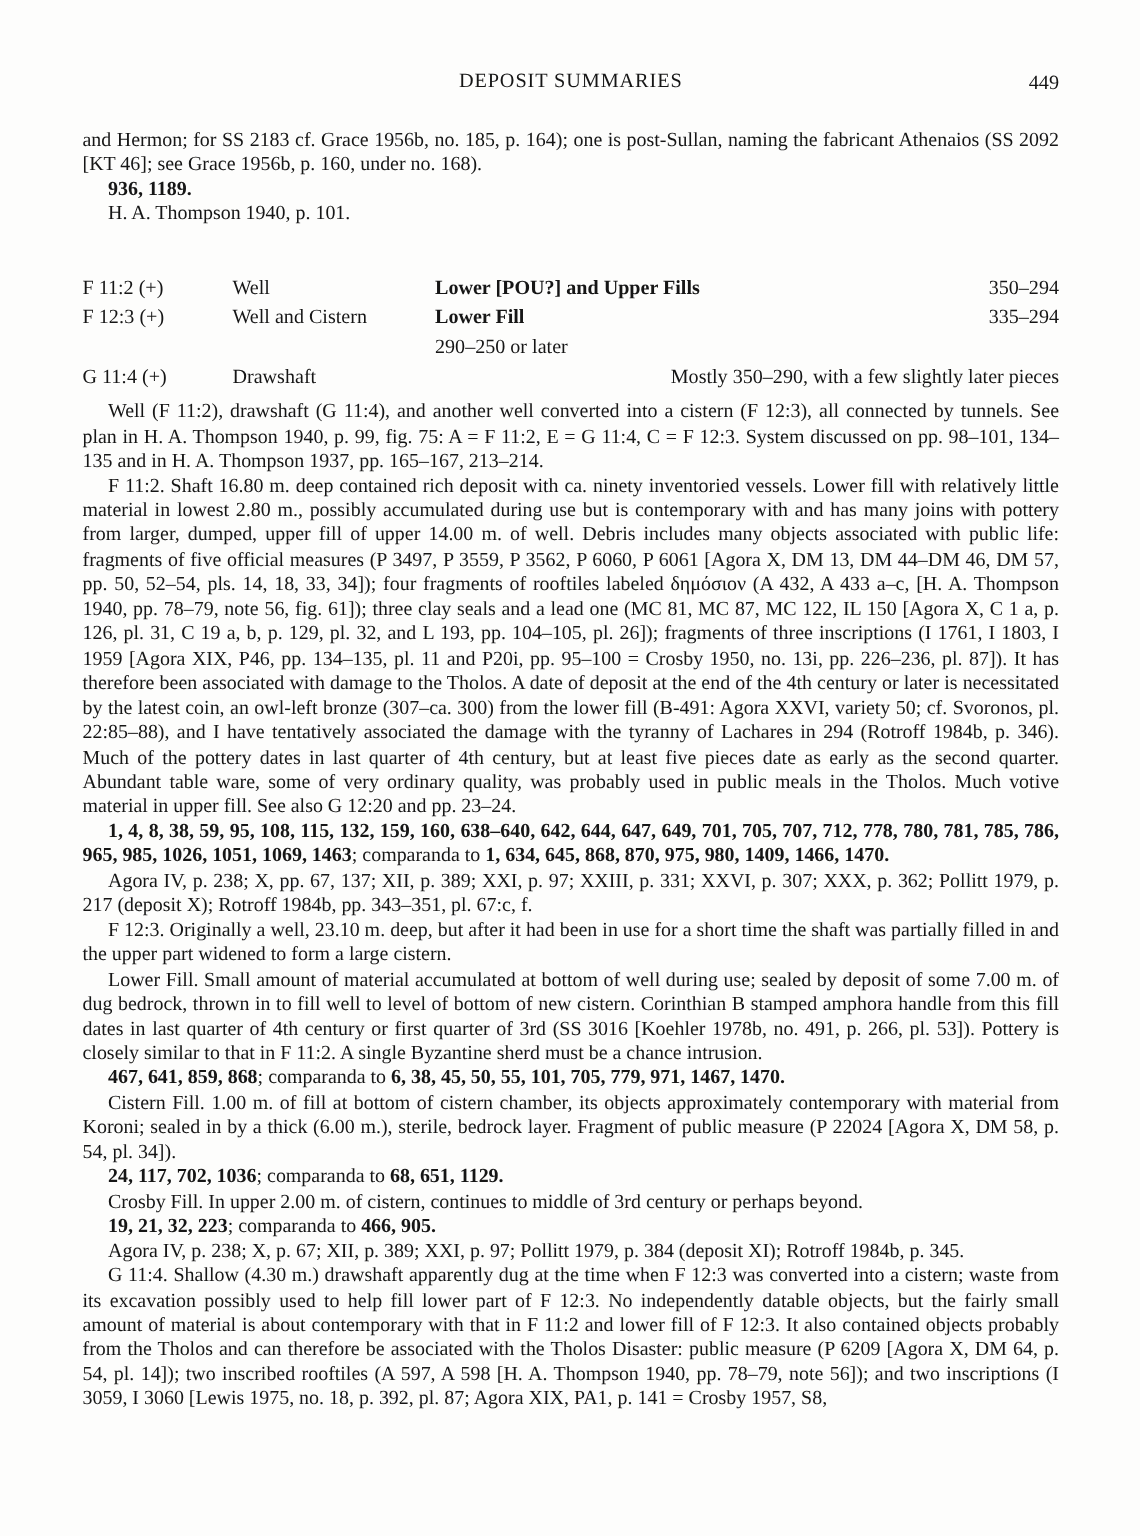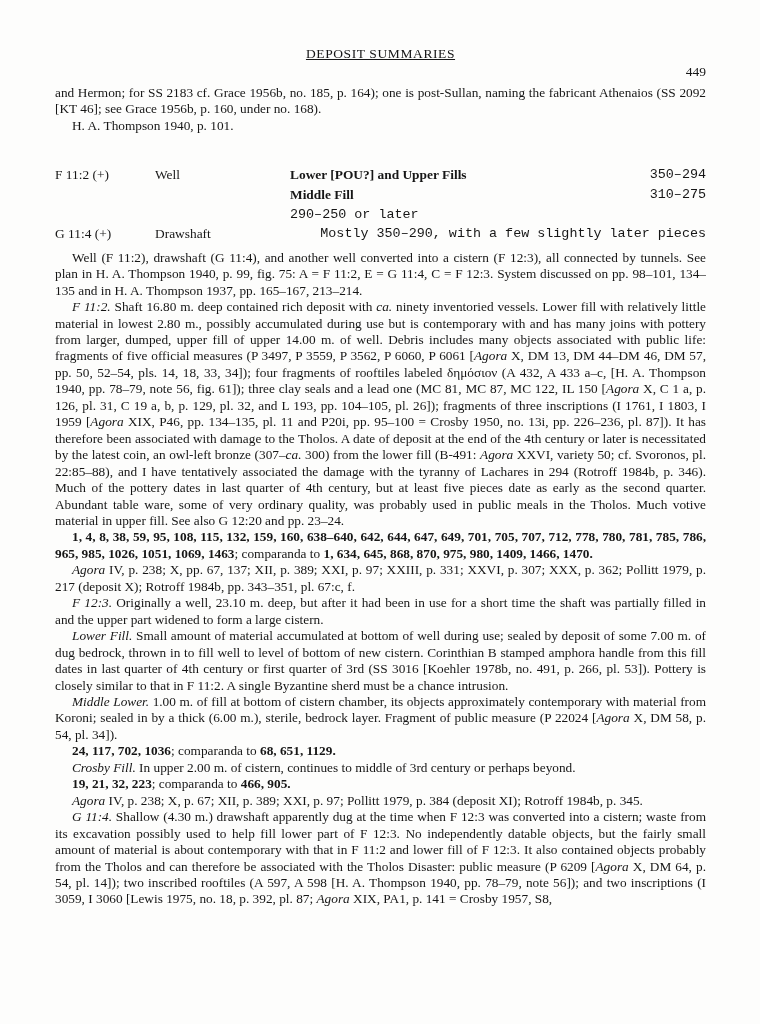--- a/index.html
+++ b/index.html
@@ -19,75 +19,75 @@
     position: relative;
     height: 17px;
     margin-bottom: 23px;
     font-size: 13.5px;
     line-height: 17px;
   }
   .running-head .title {
     position: absolute; left: 0; right: 0;
     text-align: center;
     letter-spacing: 0.6px;
-    text-decoration: underline;
   }
   .running-head .pagenum {
-    position: absolute; right: 0; top: 18px;
+    position: absolute; right: 0; top: 1px;
   }
   .textblock p.para {
     margin: 0;
     font-size: 13.3px;
     line-height: 16.45px;
     text-align: justify;
   }
   .textblock p.para.indent { text-indent: 17px; }
-  .it { font-style: italic; }
+  .it { }
   .bd { font-weight: bold; }
   .deposit-table {
     margin-top: 31px;
     margin-bottom: 6px;
   }
   .trow {
     display: flex;
     font-size: 13.4px;
     line-height: 19.6px;
   }
   .tc-code { flex: none; width: 100px; }
   .tc-type { flex: none; width: 135px; font-family: Liberation Serif, serif; }
   .tc-fill { flex: 1 1 auto; font-weight: bold; }
-  .tc-date { flex: none; white-space: nowrap; font-family: Liberation Mono, monospace; }
+  .tc-date { flex: none; white-space: nowrap; }
 </style>
 </head>
 <body>
 
 <div class="page">
 
   <div class="running-head">
     <span class="title">DEPOSIT SUMMARIES</span>
     <span class="pagenum">449</span>
   </div>
 
   <div class="textblock">
       <p class="para"><span>and Hermon; for SS 2183 cf. Grace 1956b, no. 185, p. 164); one is post-Sullan, naming the fabricant Athenaios (SS 2092 [KT 46]; see Grace 1956b, p. 160, under no. 168).</span></p>
+      <p class="para indent"><span class="bd">936, 1189.</span></p>
       <p class="para indent"><span>H. A. Thompson 1940, p. 101.</span></p>
     </div>
 
   <div class="deposit-table">
       <div class="trow">
         <span class="tc-code">F 11:2 (+)</span>
         <span class="tc-type">Well</span>
         <span class="tc-fill">Lower [POU?] and Upper Fills</span>
         <span class="tc-date">350–294</span>
       </div>
       <div class="trow">
-        <span class="tc-code"></span>
-        <span class="tc-type"></span>
-        <span class="tc-fill">Middle Fill</span>
-        <span class="tc-date">310–275</span>
+        <span class="tc-code">F 12:3 (+)</span>
+        <span class="tc-type">Well and Cistern</span>
+        <span class="tc-fill">Lower Fill</span>
+        <span class="tc-date">335–294</span>
       </div>
       <div class="trow">
         <span class="tc-code"></span>
         <span class="tc-type"></span>
         <span class="tc-date">290–250 or later</span>
       </div>
       <div class="trow">
         <span class="tc-code">G 11:4 (+)</span>
         <span class="tc-type">Drawshaft</span>
         <span class="tc-fill"></span>
@@ -95,21 +95,22 @@
       </div>
     </div>
 
   <div class="textblock">
       <p class="para indent"><span>Well (F 11:2), drawshaft (G 11:4), and another well converted into a cistern (F 12:3), all connected by tunnels. See plan in H. A. Thompson 1940, p. 99, fig. 75:  A = F 11:2, E = G 11:4, C = F 12:3.  System discussed on pp. 98–101, 134–135 and in H. A. Thompson 1937, pp. 165–167, 213–214.</span></p>
       <p class="para indent"><span class="it">F 11:2.</span><span>  Shaft 16.80 m. deep contained rich deposit with </span><span class="it">ca.</span><span> ninety inventoried vessels.  Lower fill with relatively little material in lowest 2.80 m., possibly accumulated during use but is contemporary with and has many joins with pottery from larger, dumped, upper fill of upper 14.00 m. of well.  Debris includes many objects associated with public life:  fragments of five official measures (P 3497, P 3559, P 3562, P 6060, P 6061 [</span><span class="it">Agora</span><span> X, DM 13, DM 44–DM 46, DM 57, pp. 50, 52–54, pls. 14, 18, 33, 34]); four fragments of rooftiles labeled δημόσιον (A 432, A 433 a–c, [H. A. Thompson 1940, pp. 78–79, note 56, fig. 61]); three clay seals and a lead one (MC 81, MC 87, MC 122, IL 150 [</span><span class="it">Agora</span><span> X, C 1 a, p. 126, pl. 31, C 19 a, b, p. 129, pl. 32, and L 193, pp. 104–105, pl. 26]); fragments of three inscriptions (I 1761, I 1803, I 1959 [</span><span class="it">Agora</span><span> XIX, P46, pp. 134–135, pl. 11 and P20i, pp. 95–100 = Crosby 1950, no. 13i, pp. 226–236, pl. 87]).  It has therefore been associated with damage to the Tholos.  A date of deposit at the end of the 4th century or later is necessitated by the latest coin, an owl-left bronze (307–</span><span class="it">ca.</span><span> 300) from the lower fill (B-491: </span><span class="it">Agora</span><span> XXVI, variety 50; cf. Svoronos, pl. 22:85–88), and I have tentatively associated the damage with the tyranny of Lachares in 294 (Rotroff 1984b, p. 346).  Much of the pottery dates in last quarter of 4th century, but at least five pieces date as early as the second quarter.  Abundant table ware, some of very ordinary quality, was probably used in public meals in the Tholos.  Much votive material in upper fill.  See also G 12:20 and pp. 23–24.</span></p>
       <p class="para indent"><span class="bd">1, 4, 8, 38, 59, 95, 108, 115, 132, 159, 160, 638–640, 642, 644, 647, 649, 701, 705, 707, 712, 778, 780, 781, 785, 786, 965, 985, 1026, 1051, 1069, 1463</span><span>; comparanda to </span><span class="bd">1, 634, 645, 868, 870, 975, 980, 1409, 1466, 1470.</span></p>
       <p class="para indent"><span class="it">Agora</span><span> IV, p. 238; X, pp. 67, 137; XII, p. 389; XXI, p. 97; XXIII, p. 331; XXVI, p. 307; XXX, p. 362; Pollitt 1979, p. 217 (deposit X); Rotroff 1984b, pp. 343–351, pl. 67:c, f.</span></p>
       <p class="para indent"><span class="it">F 12:3.</span><span>  Originally a well, 23.10 m. deep, but after it had been in use for a short time the shaft was partially filled in and the upper part widened to form a large cistern.</span></p>
       <p class="para indent"><span class="it">Lower Fill.</span><span> Small amount of material accumulated at bottom of well during use; sealed by deposit of some 7.00 m. of dug bedrock, thrown in to fill well to level of bottom of new cistern.  Corinthian B stamped amphora handle from this fill dates in last quarter of 4th century or first quarter of 3rd (SS 3016 [Koehler 1978b, no. 491, p. 266, pl. 53]).  Pottery is closely similar to that in F 11:2.  A single Byzantine sherd must be a chance intrusion.</span></p>
-      <p class="para indent"><span class="it">Middle Lower.</span><span>  1.00 m. of fill at bottom of cistern chamber, its objects approximately contemporary with material from Koroni; sealed in by a thick (6.00 m.), sterile, bedrock layer.  Fragment of public measure (P 22024 [</span><span class="it">Agora</span><span> X, DM 58, p. 54, pl. 34]).</span></p>
+      <p class="para indent"><span class="bd">467, 641, 859, 868</span><span>; comparanda to </span><span class="bd">6, 38, 45, 50, 55, 101, 705, 779, 971, 1467, 1470.</span></p>
+      <p class="para indent"><span class="it">Cistern Fill.</span><span>  1.00 m. of fill at bottom of cistern chamber, its objects approximately contemporary with material from Koroni; sealed in by a thick (6.00 m.), sterile, bedrock layer.  Fragment of public measure (P 22024 [</span><span class="it">Agora</span><span> X, DM 58, p. 54, pl. 34]).</span></p>
       <p class="para indent"><span class="bd">24, 117, 702, 1036</span><span>; comparanda to </span><span class="bd">68, 651, 1129.</span></p>
       <p class="para indent"><span class="it">Crosby Fill.</span><span> In upper 2.00 m. of cistern, continues to middle of 3rd century or perhaps beyond.</span></p>
       <p class="para indent"><span class="bd">19, 21, 32, 223</span><span>; comparanda to </span><span class="bd">466, 905.</span></p>
       <p class="para indent"><span class="it">Agora</span><span> IV, p. 238; X, p. 67; XII, p. 389; XXI, p. 97; Pollitt 1979, p. 384 (deposit XI); Rotroff 1984b, p. 345.</span></p>
       <p class="para indent"><span class="it">G 11:4.</span><span>  Shallow (4.30 m.)  drawshaft apparently dug at the time when F 12:3 was converted into a cistern; waste from its excavation possibly used to help fill lower part of F 12:3.  No independently datable objects, but the fairly small amount of material is about contemporary with that in F 11:2 and lower fill of F 12:3.  It also contained objects probably from the Tholos and can therefore be associated with the Tholos Disaster:  public measure (P 6209 [</span><span class="it">Agora</span><span> X, DM 64, p. 54, pl. 14]); two inscribed rooftiles (A 597, A 598 [H. A. Thompson 1940, pp. 78–79, note 56]); and two inscriptions (I 3059, I 3060 [Lewis 1975, no. 18, p. 392, pl. 87; </span><span class="it">Agora</span><span> XIX, PA1, p. 141 = Crosby 1957, S8,</span></p>
     </div>
 
 </div>
 
 </body></html>

